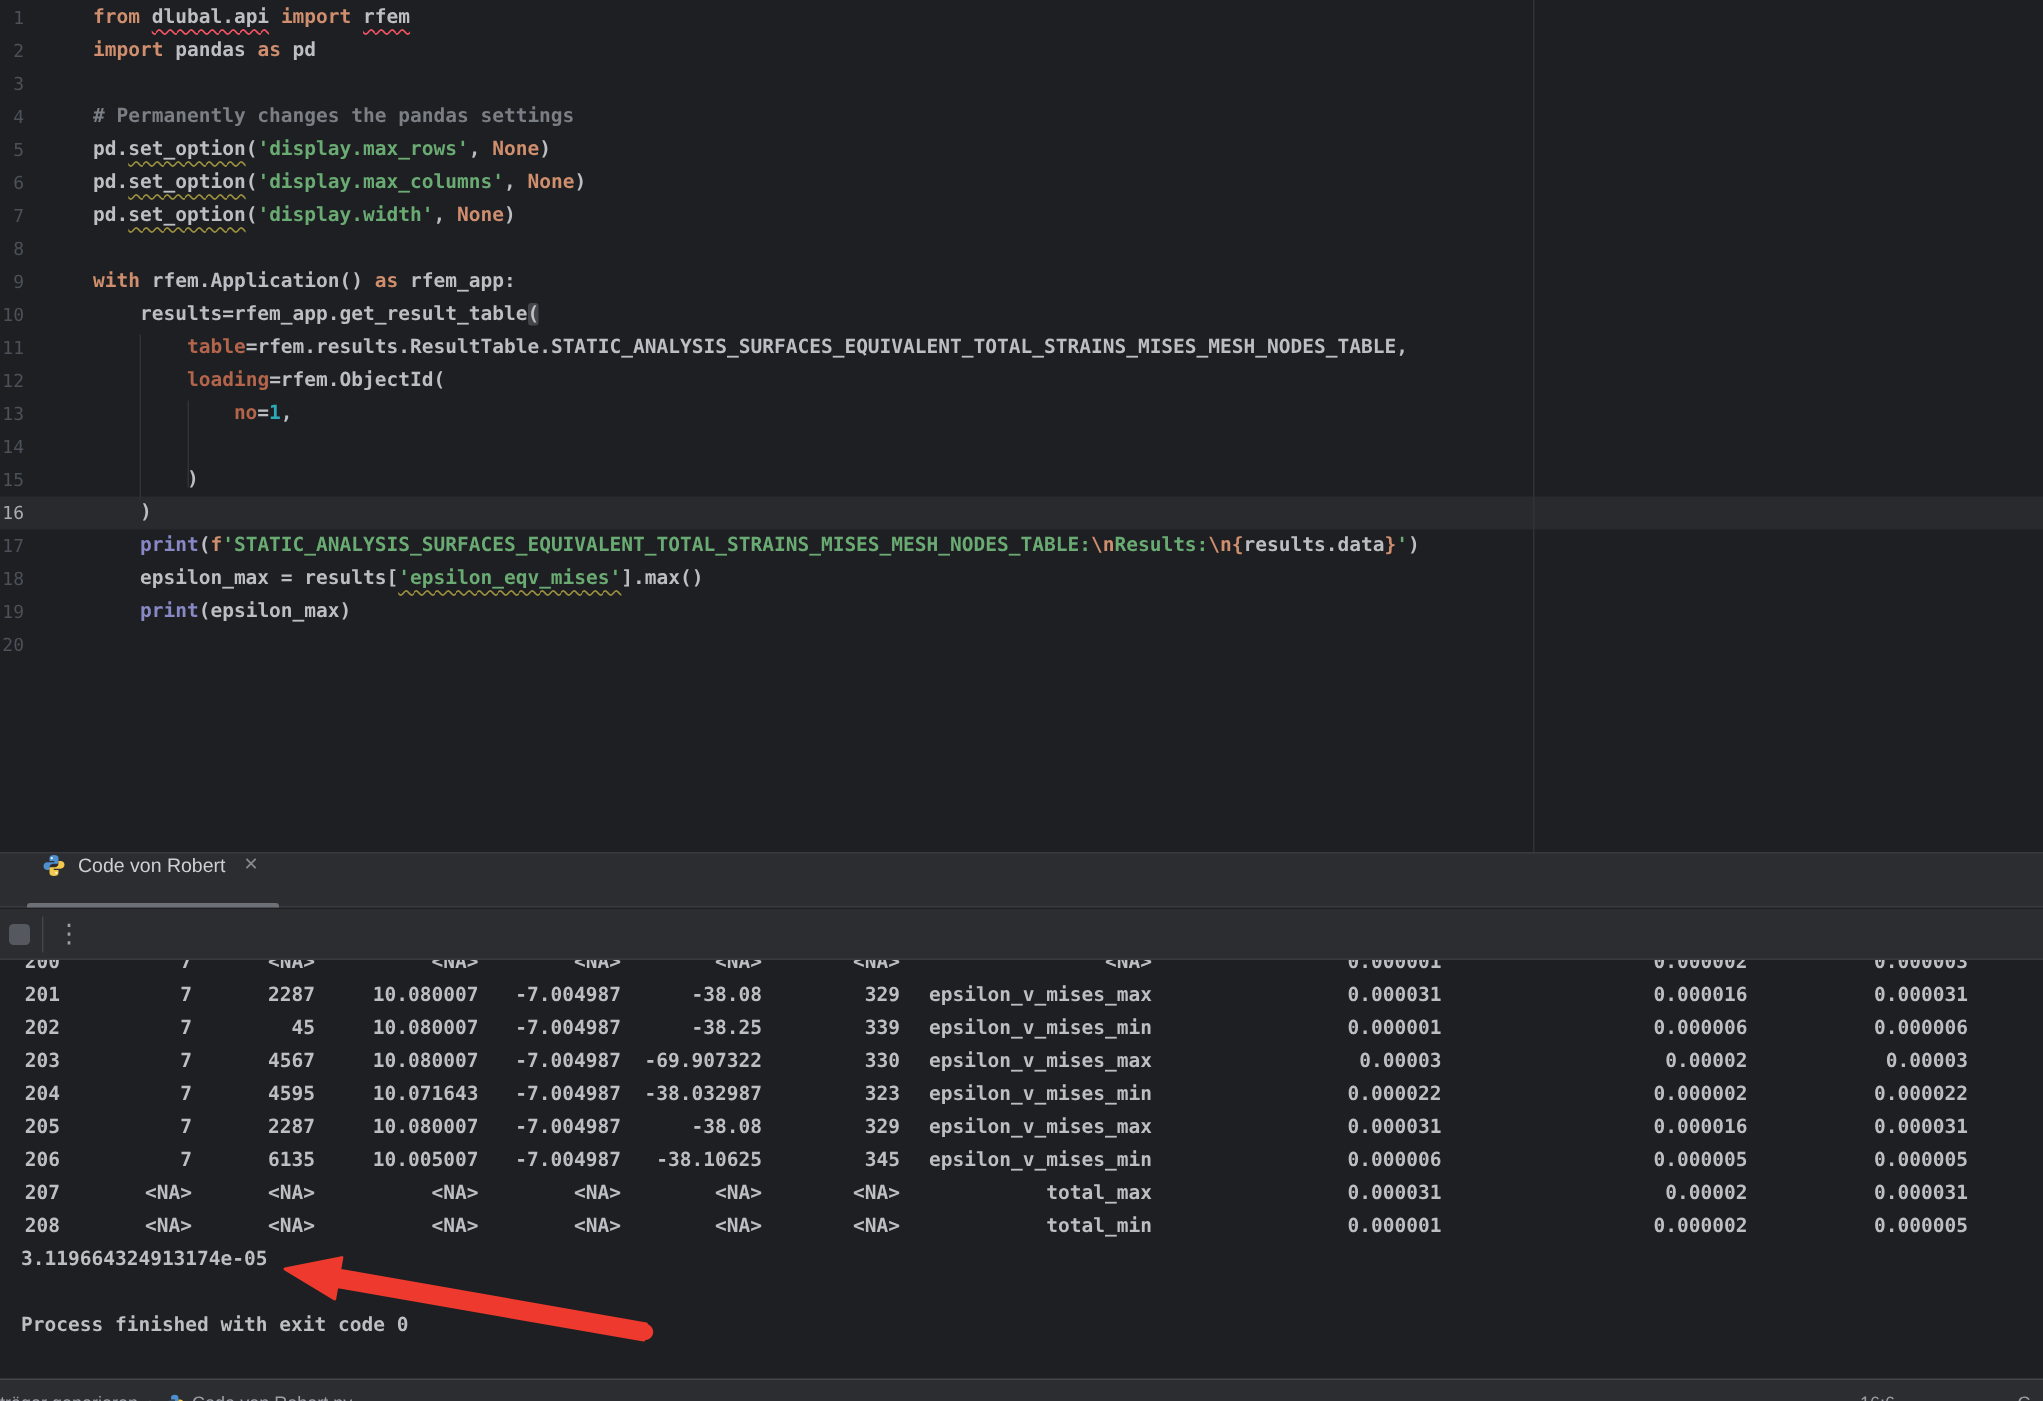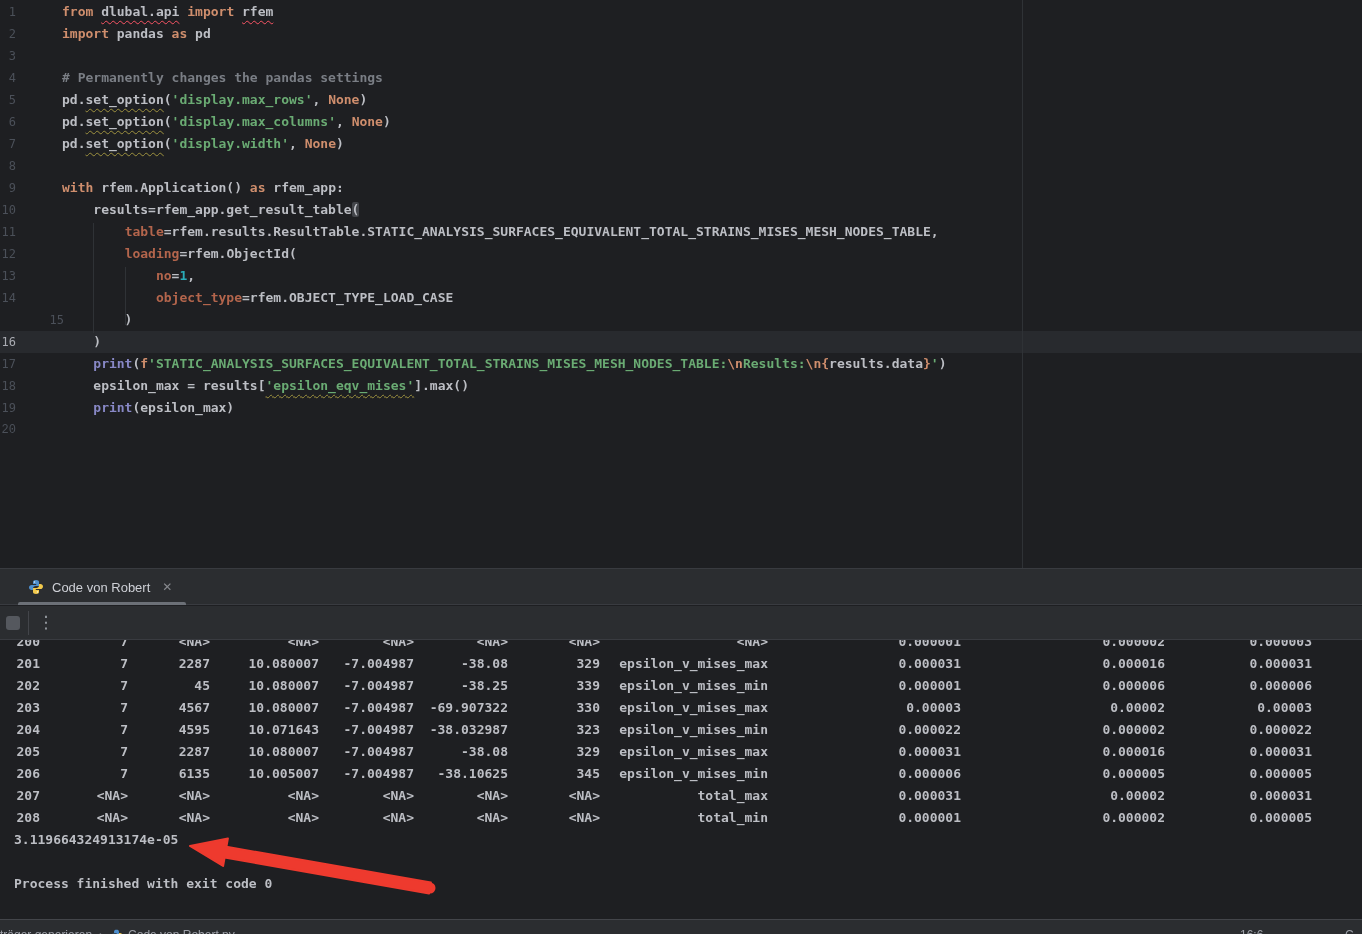--- a/index.html
+++ b/index.html
@@ -63,21 +63,21 @@
   #run-rail-sliver {
     position:absolute; left:0; top:587px; width:4px; height:12px;
     background:#cf5b56; border-radius:0 3px 3px 0;
   }
   #run-tabs {
     position:absolute; left:0; top:568px; width:1362px; height:37px;
     background:#2b2d30; border-top:1px solid #393b40; border-bottom:1px solid #393b40;
   }
   #run-tab {
     position:absolute; left:18px; top:0; height:36px; padding:0 12px 0 10px;
-    display:flex; align-items:center; gap:8px;
+    display:flex; align-items:flex-start; gap:8px;
   }
   #run-tab-label { font-size:13px; color:#ced0d6; }
   #tab-close { font-size:12px; color:#87898e; margin-left:4px; }
   #tab-underline {
     position:absolute; left:18px; top:33px; width:168px; height:3px;
     background:#6c7077; border-radius:2px 2px 0 0;
   }
   #run-toolbar {
     position:absolute; left:0; top:606px; width:1362px; height:34px;
     background:#2b2d30; border-bottom:1px solid #393b40;
@@ -165,42 +165,41 @@
       <div class="gutter-num" style="top: 89px;">5</div>
       <div class="gutter-num" style="top: 111px;">6</div>
       <div class="gutter-num" style="top: 133px;">7</div>
       <div class="gutter-num" style="top: 155px;">8</div>
       <div class="gutter-num" style="top: 177px;">9</div>
       <div class="gutter-num" style="top: 199px;">10</div>
       <div class="gutter-num" style="top: 221px;">11</div>
       <div class="gutter-num" style="top: 243px;">12</div>
       <div class="gutter-num" style="top: 265px;">13</div>
       <div class="gutter-num" style="top: 287px;">14</div>
-      <div class="gutter-num" style="top: 309px; margin-left: 48px;">15</div>
+      <div class="gutter-num" style="top: 309px;">15</div>
       <div class="gutter-num active" style="top: 331px;">16</div>
       <div class="gutter-num" style="top: 353px;">17</div>
       <div class="gutter-num" style="top: 375px;">18</div>
       <div class="gutter-num" style="top: 397px;">19</div>
-      <div class="gutter-num" style="top: 419px; font-family: Liberation Mono, monospace;">20</div>
+      <div class="gutter-num" style="top: 419px;">20</div>
     </div>
   <div id="code-lines">
       <div class="code-line" style="top: 1px;"><span class="tok kw">from</span><span class="tok plain"> </span><span class="tok plain wave-red">dlubal.api</span><span class="tok plain"> </span><span class="tok kw">import</span><span class="tok plain"> </span><span class="tok plain wave-red">rfem</span></div>
       <div class="code-line" style="top: 23px;"><span class="tok kw">import</span><span class="tok plain"> pandas </span><span class="tok kw">as</span><span class="tok plain"> pd</span></div>
       <div class="code-line" style="top: 45px;"></div>
       <div class="code-line" style="top: 89px;"><span class="tok plain">pd.</span><span class="tok plain wave-yel">set_option</span><span class="tok plain">(</span><span class="tok str">'display.max_rows'</span><span class="tok plain">, </span><span class="tok kw">None</span><span class="tok plain">)</span></div>
       <div class="code-line" style="top: 67px;"><span class="tok com"># Permanently changes the pandas settings</span></div>
       <div class="code-line" style="top: 111px;"><span class="tok plain">pd.</span><span class="tok plain wave-yel">set_option</span><span class="tok plain">(</span><span class="tok str">'display.max_columns'</span><span class="tok plain">, </span><span class="tok kw">None</span><span class="tok plain">)</span></div>
       <div class="code-line" style="top: 133px; text-align: center;"><span class="tok plain">pd.</span><span class="tok plain wave-yel">set_option</span><span class="tok plain">(</span><span class="tok str">'display.width'</span><span class="tok plain">, </span><span class="tok kw">None</span><span class="tok plain">)</span></div>
       <div class="code-line" style="top: 155px;"></div>
       <div class="code-line" style="top: 177px;"><span class="tok kw">with</span><span class="tok plain"> rfem.Application() </span><span class="tok kw">as</span><span class="tok plain"> rfem_app:</span></div>
       <div class="code-line" style="top: 199px;"><span class="tok plain">    results=rfem_app.get_result_table</span><span class="tok match">(</span></div>
       <div class="code-line" style="top: 221px;"><span class="tok plain">        </span><span class="tok param">table</span><span class="tok plain">=rfem.results.ResultTable.STATIC_ANALYSIS_SURFACES_EQUIVALENT_TOTAL_STRAINS_MISES_MESH_NODES_TABLE,</span></div>
       <div class="code-line" style="top: 243px;"><span class="tok plain">        </span><span class="tok param">loading</span><span class="tok plain">=rfem.ObjectId(</span></div>
       <div class="code-line" style="top: 265px;"><span class="tok plain">            </span><span class="tok param">no</span><span class="tok plain">=</span><span class="tok num_">1</span><span class="tok plain">,</span></div>
-      <div class="code-line" style="top: 287px;"><span class="tok plain">            </span><span class="tok param">object_type</span><span class="tok plain">=rfem.OBJECT_TYPE_LOAD_CASE</span></div>
       <div class="code-line" style="top: 309px;"><span class="tok plain">        )</span></div>
       <div class="code-line" style="top: 331px;"><span class="tok plain">    )</span></div>
       <div class="code-line" style="top: 353px;"><span class="tok plain">    </span><span class="tok builtin">print</span><span class="tok plain">(</span><span class="tok kw">f</span><span class="tok str">'STATIC_ANALYSIS_SURFACES_EQUIVALENT_TOTAL_STRAINS_MISES_MESH_NODES_TABLE:</span><span class="tok esc">\n</span><span class="tok str">Results:</span><span class="tok esc">\n</span><span class="tok kw">{</span><span class="tok plain">results.data</span><span class="tok kw">}</span><span class="tok str">'</span><span class="tok plain">)</span></div>
       <div class="code-line" style="top: 375px;"><span class="tok plain">    epsilon_max = results[</span><span class="tok str wave-yel">'epsilon_eqv_mises'</span><span class="tok plain">].max()</span></div>
       <div class="code-line" style="top: 397px;"><span class="tok plain">    </span><span class="tok builtin">print</span><span class="tok plain">(epsilon_max)</span></div>
       <div class="code-line" style="top: 419px;"></div>
     </div>
 </div>
 
 <div id="run-rail-sliver"></div>

